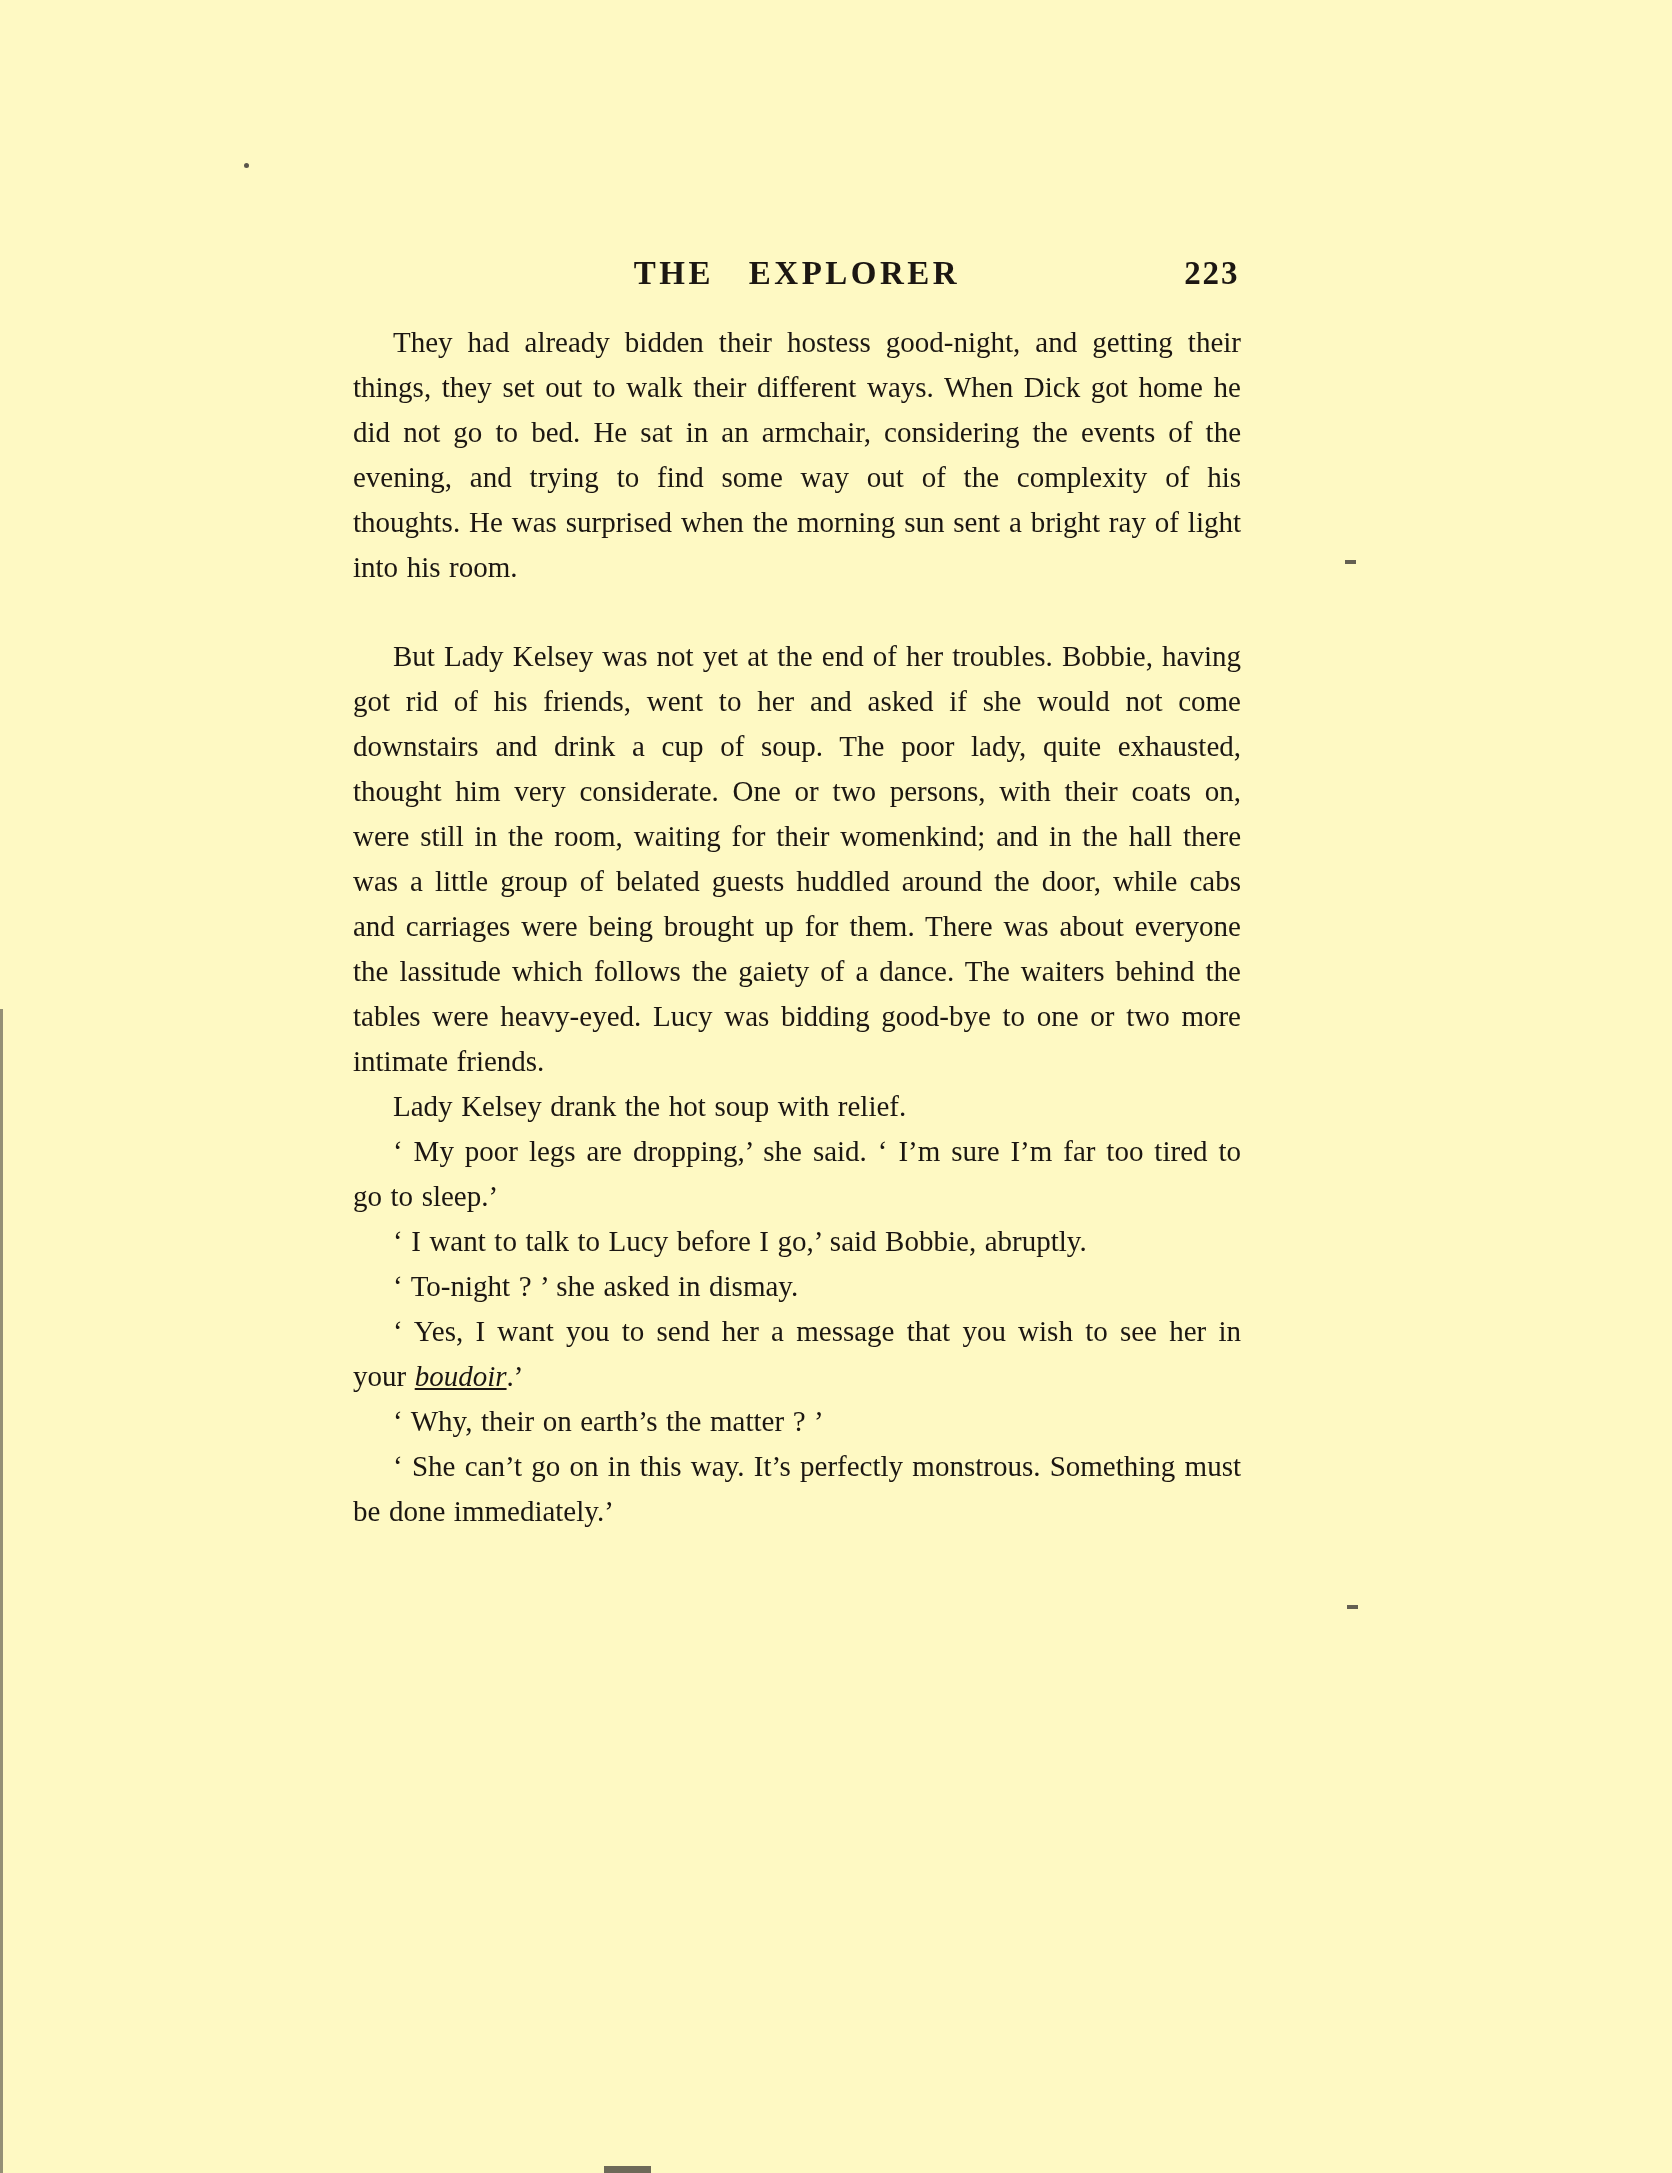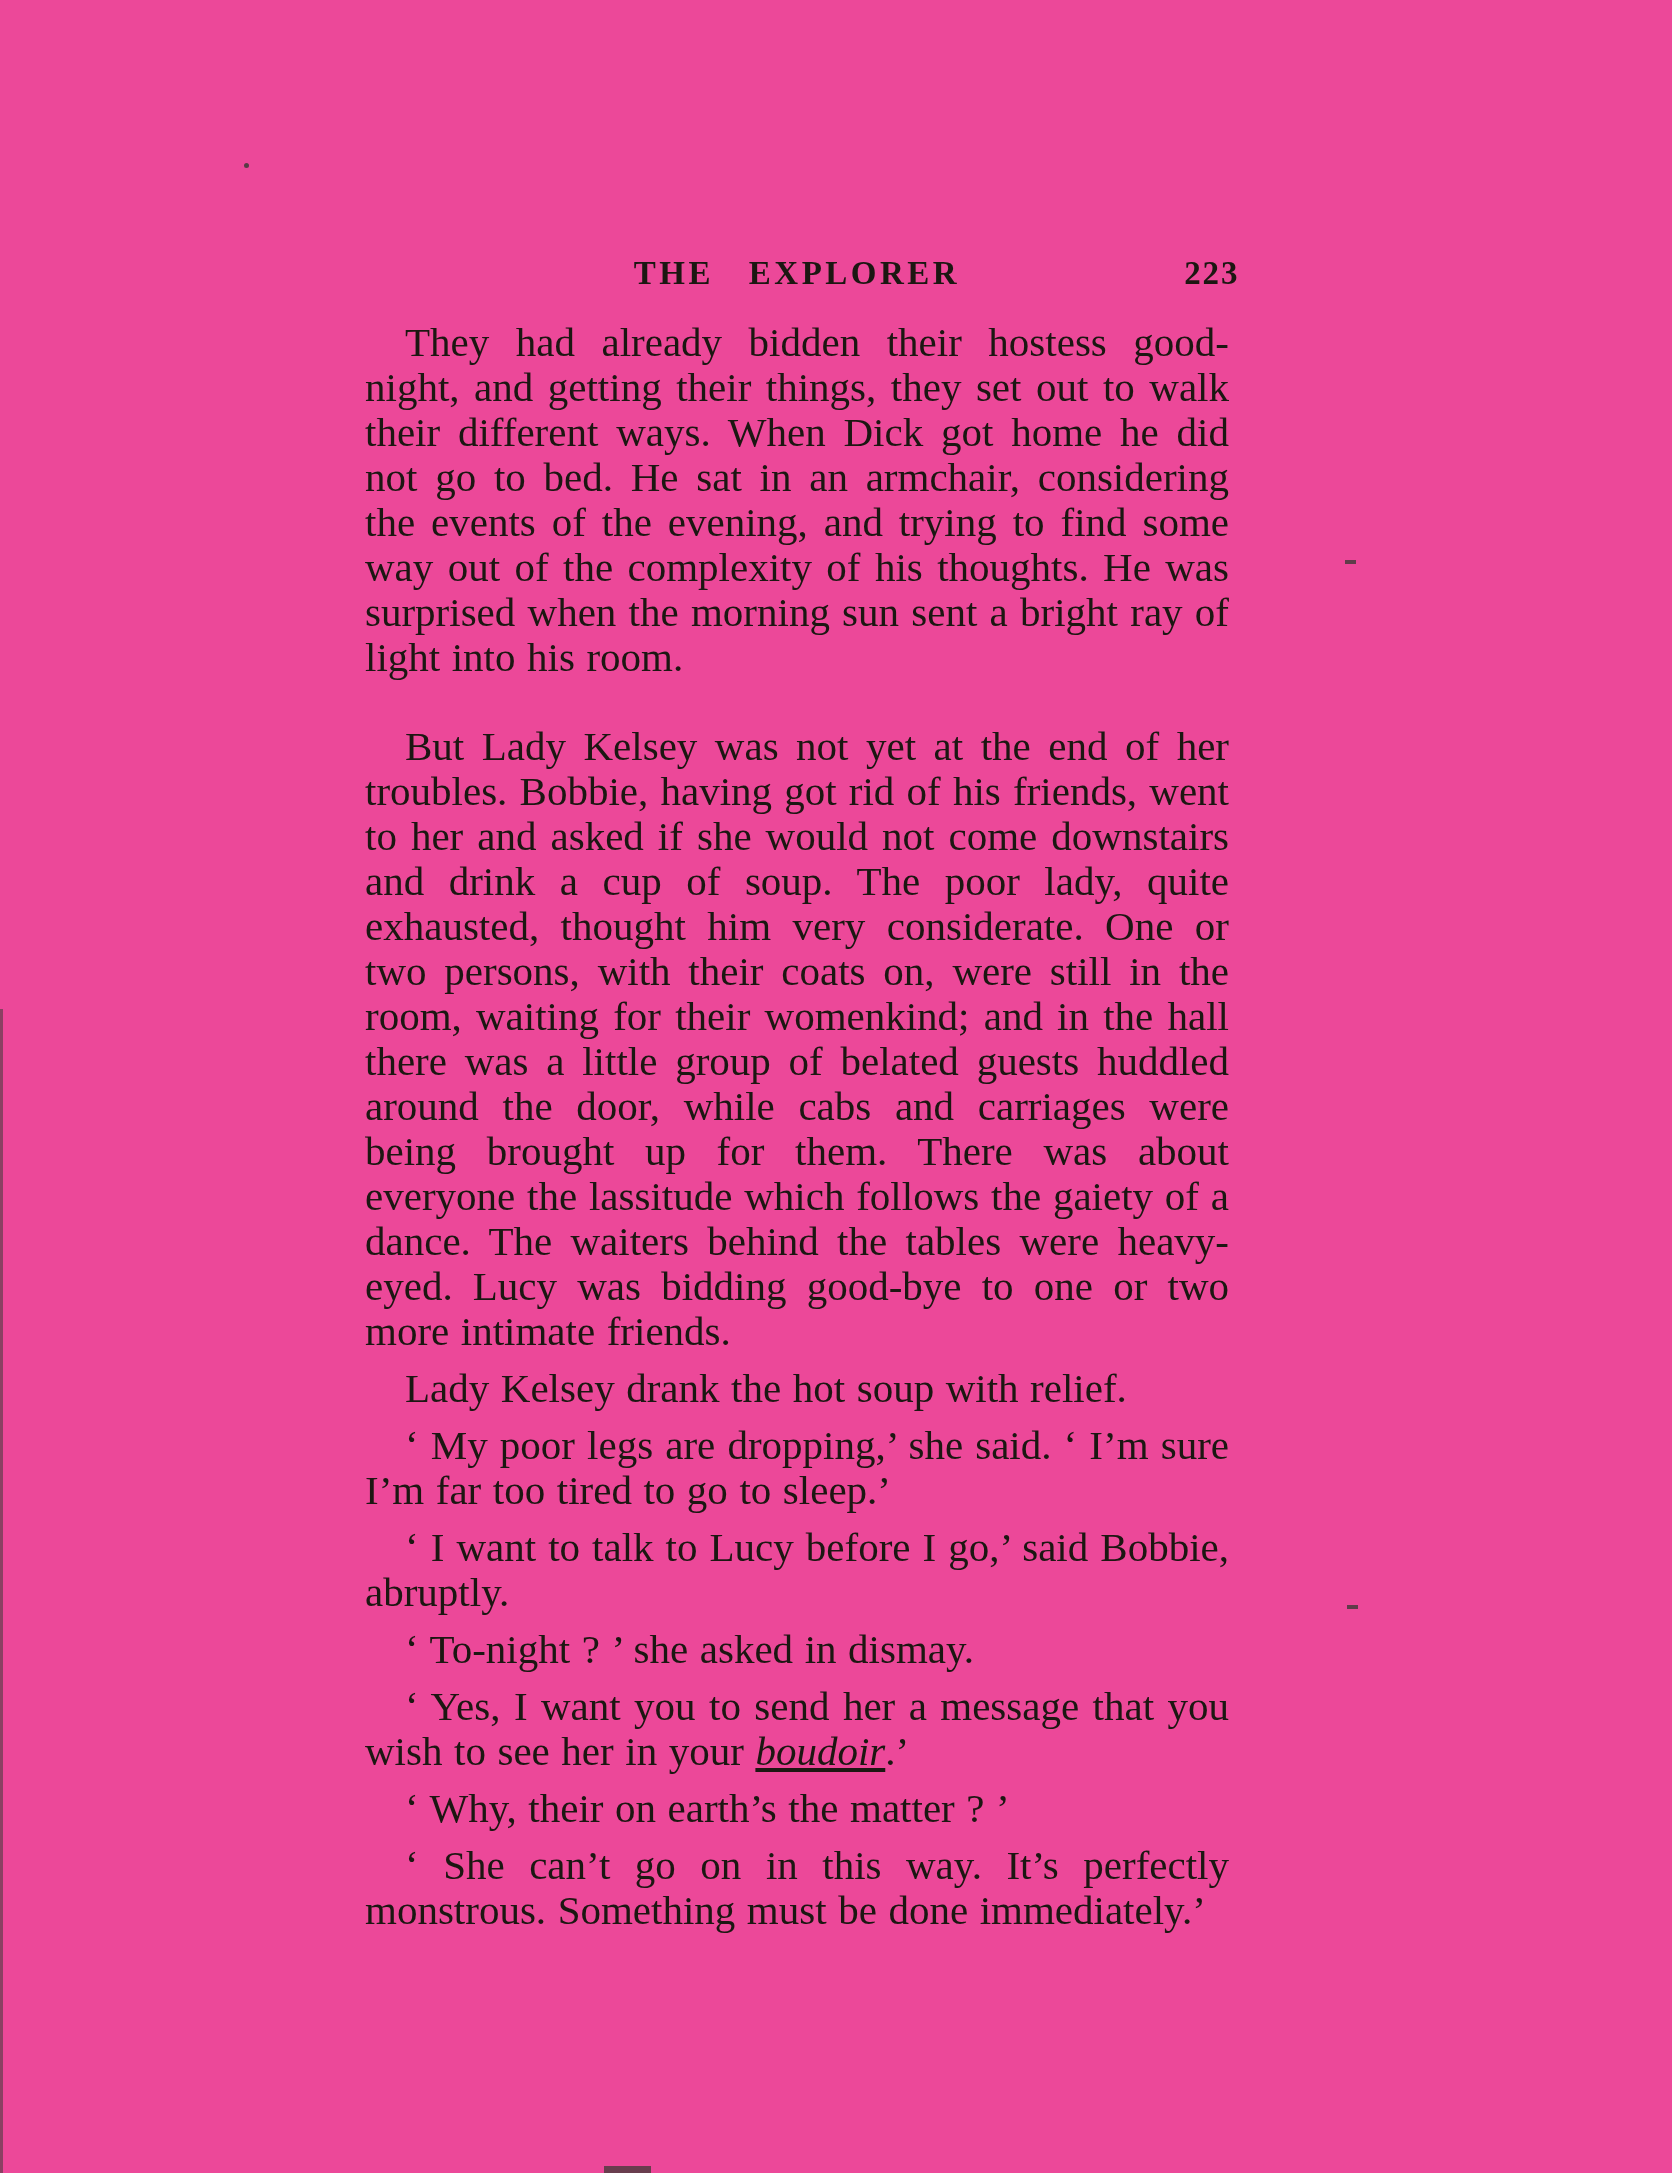--- a/index.html
+++ b/index.html
@@ -5,21 +5,21 @@
   html, body {
     margin: 0;
     padding: 0;
     background: #e8e8e6;
   }
   .page {
     position: relative;
     width: 1672px;
     height: 2173px;
     margin: 0 auto;
-    background: #ec4899;
+    background: #fef9c3;
     font-family: "Liberation Serif", "DejaVu Serif", serif;
     color: #1c1712;
     overflow: hidden;
   }
   .text-block {
     position: absolute;
     left: 353px;
     top: 255px;
     width: 888px;
   }
@@ -42,22 +42,22 @@
   .folio {
     position: absolute;
     right: 1.8px;
     top: 0;
     font-size: 33px;
     font-weight: 700;
     letter-spacing: 1.8px;
     margin-left: 32px;
   }
   .body-text p {
-    margin: 12px;
-    font-size: 41px;
+    margin: 0;
+    font-size: 29px;
     line-height: 45px;
     text-align: justify;
     text-indent: 40px;
     word-spacing: 1.3px;
   }
   .body-text p.section-start {
     margin-top: 44px;
   }
   .body-text em {
     font-style: italic;

